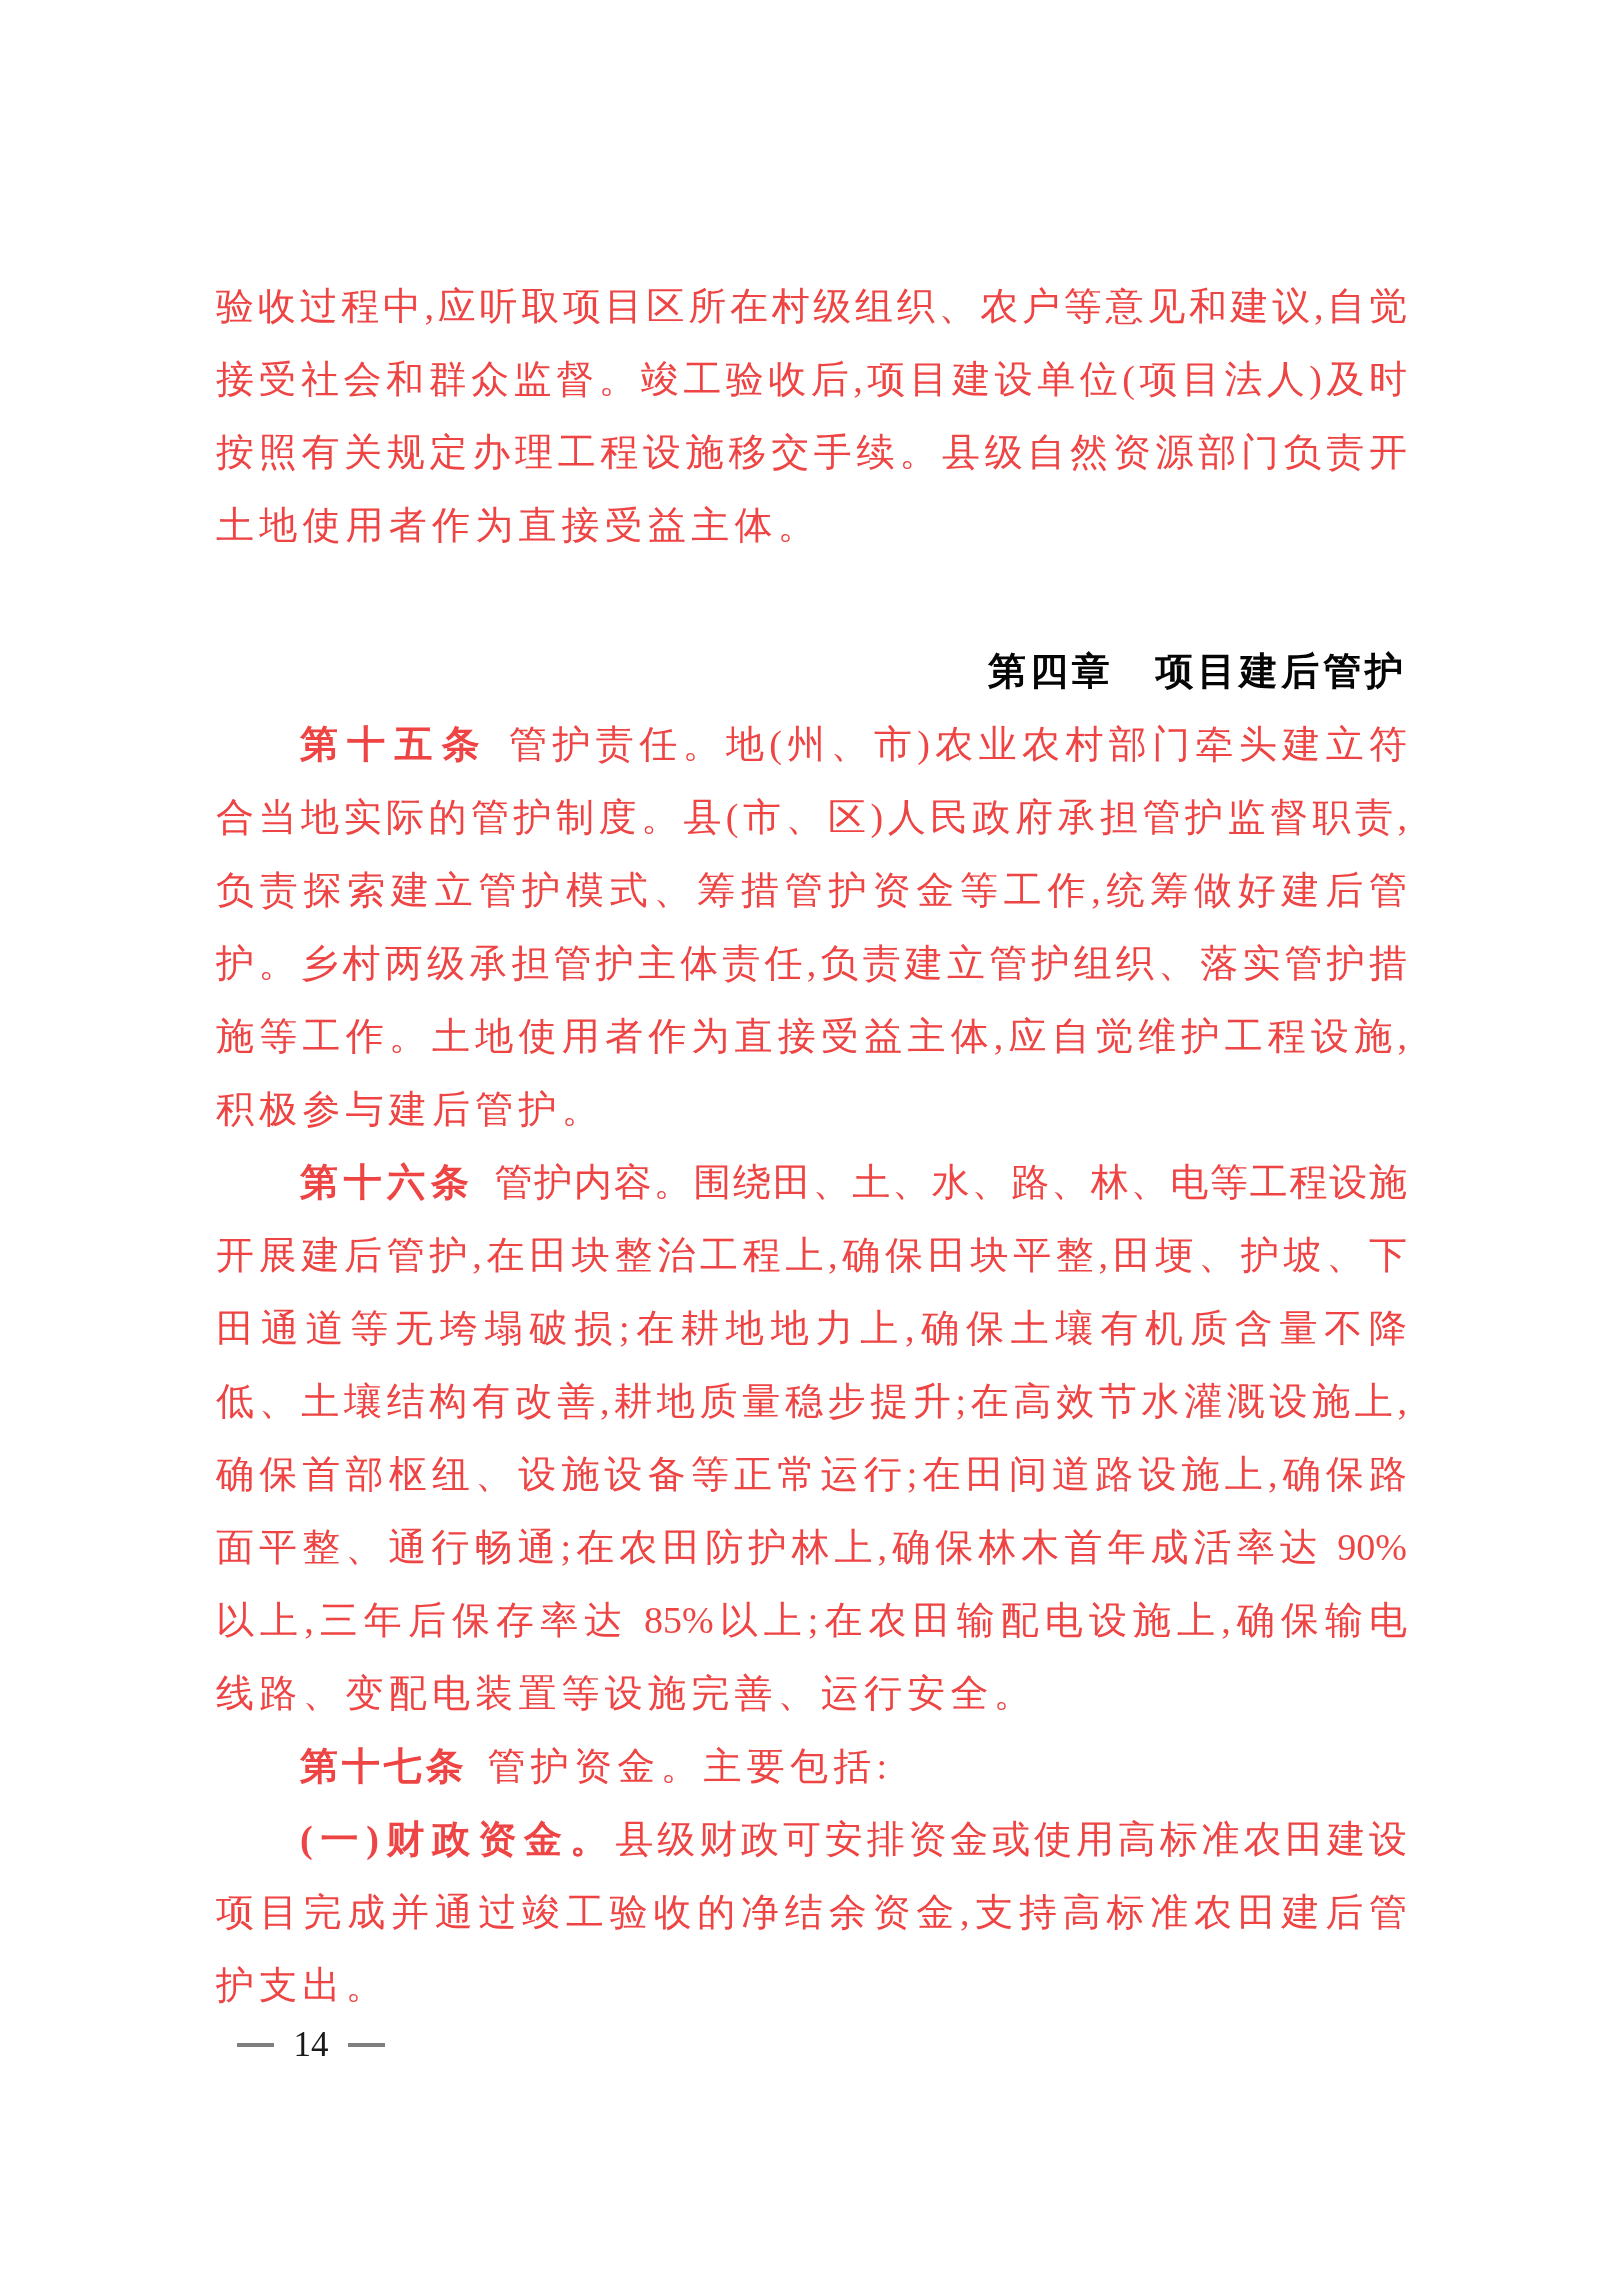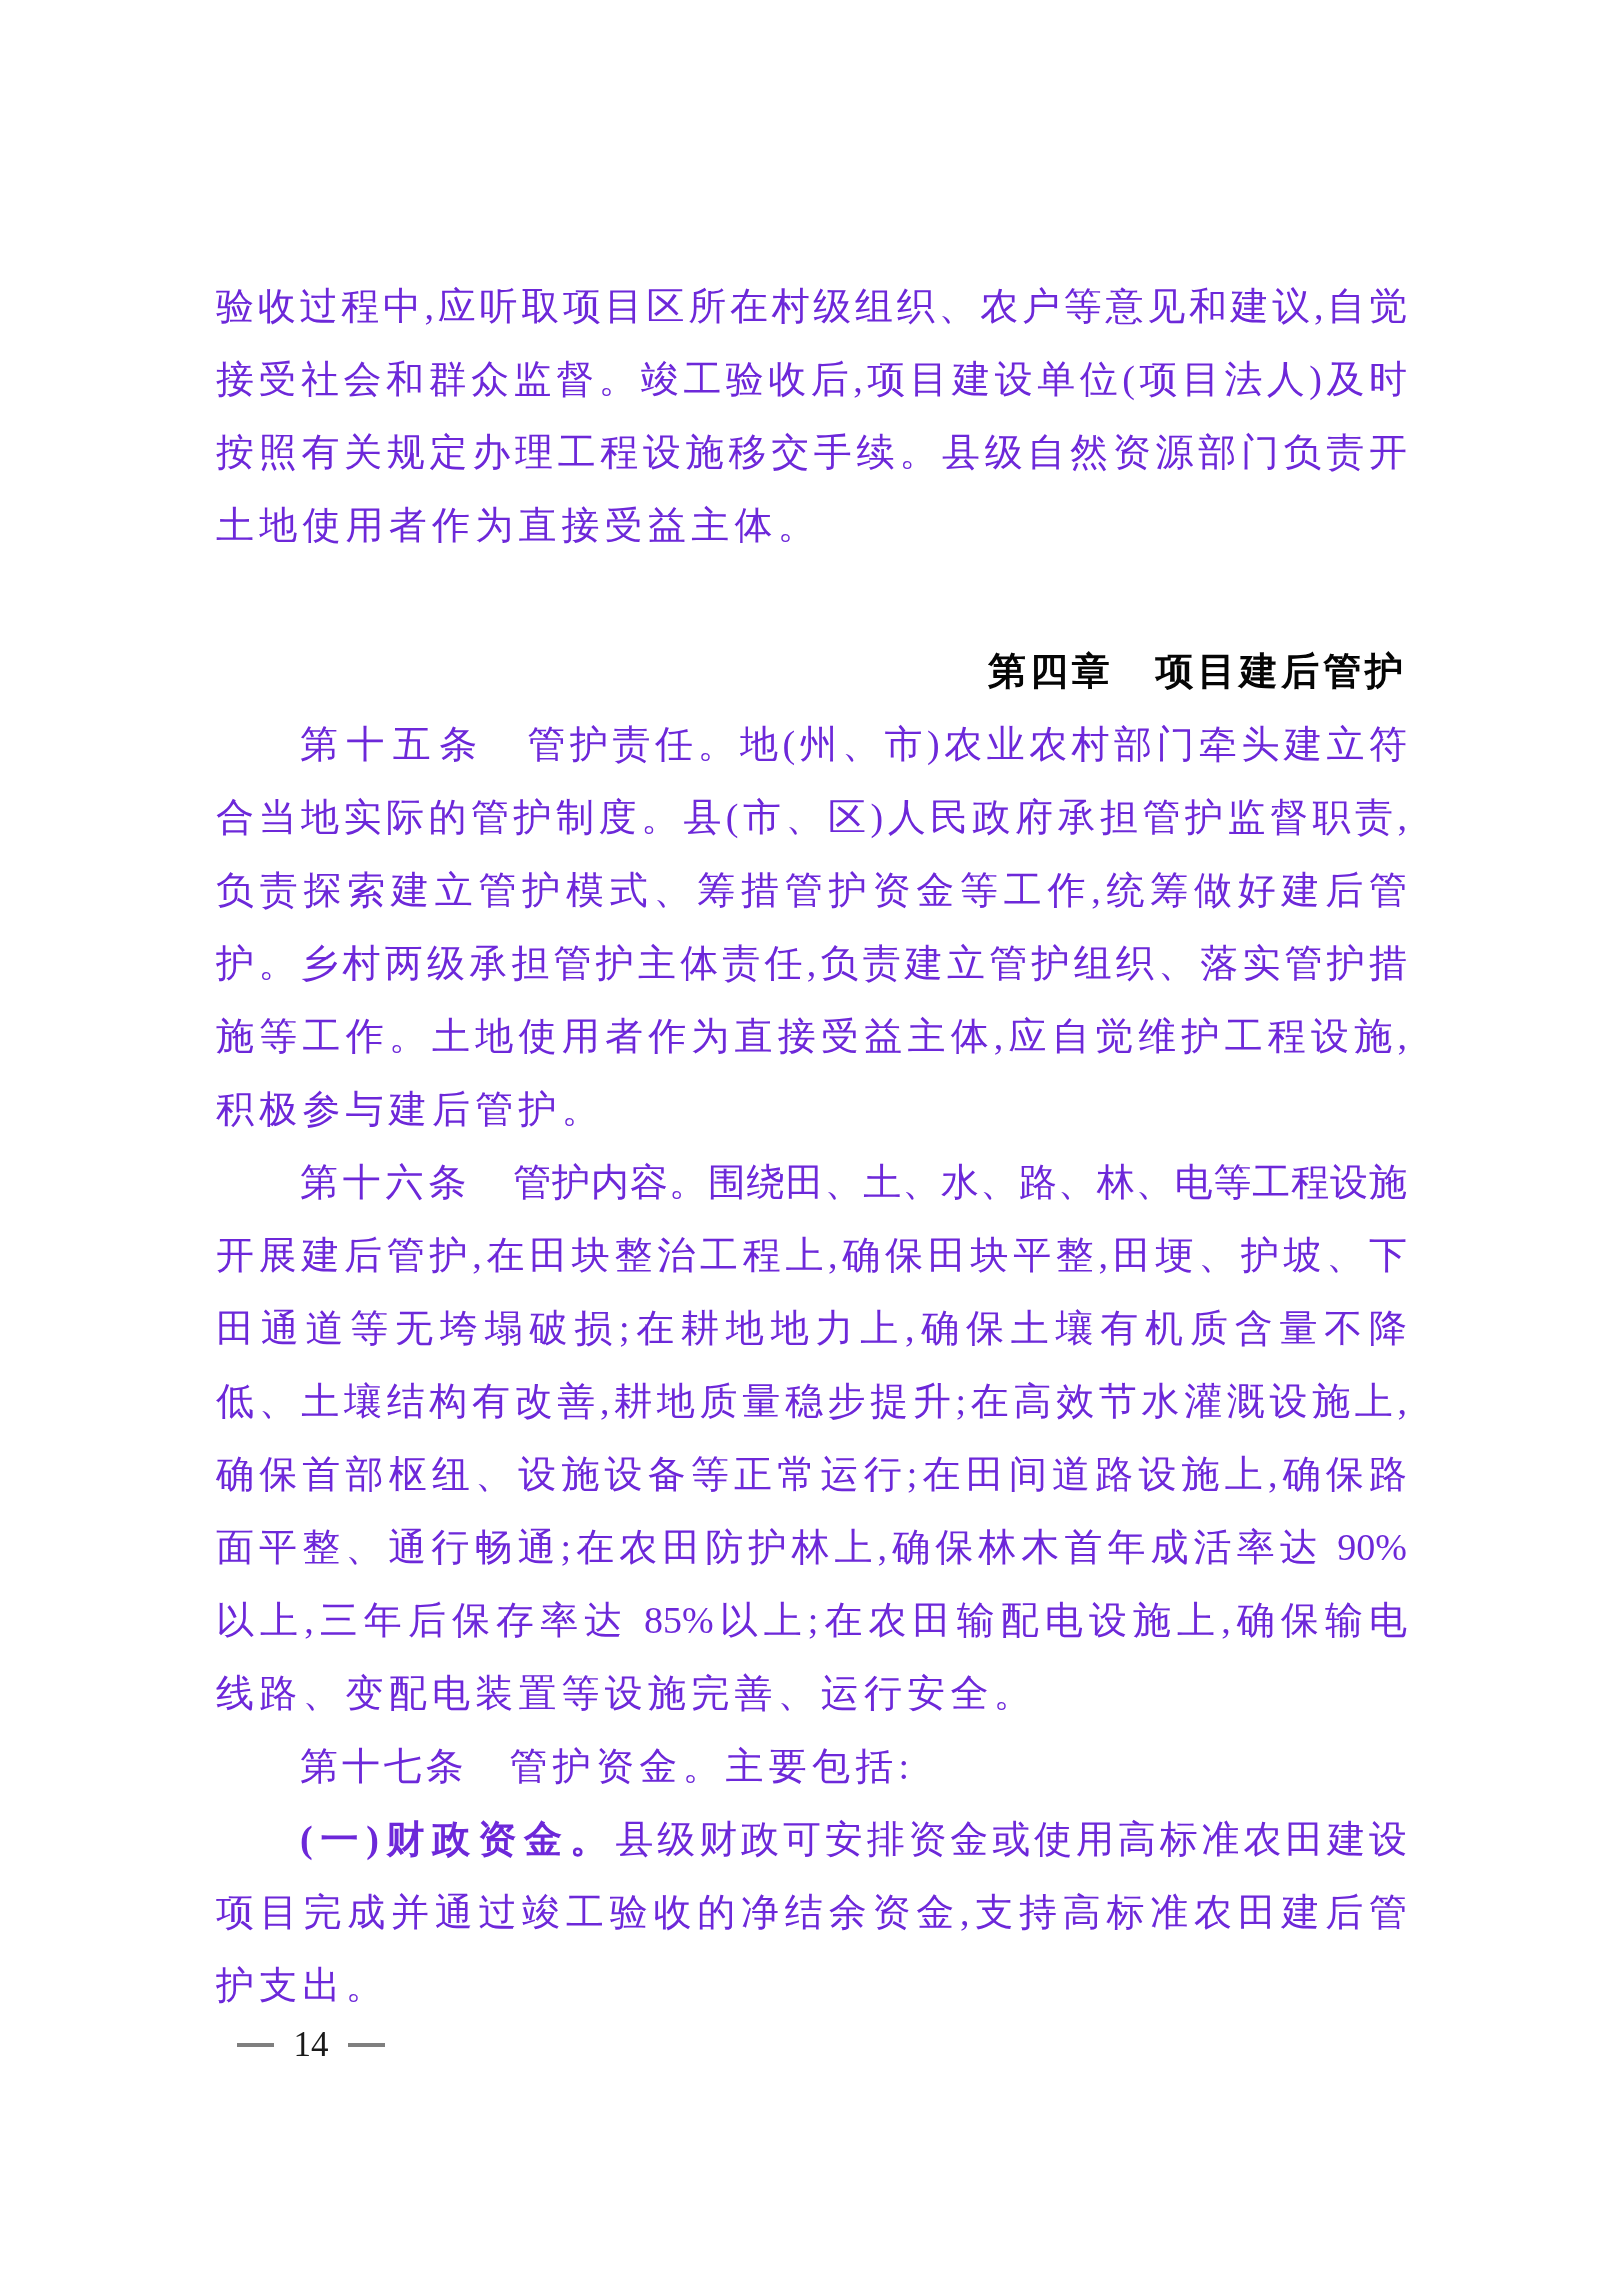--- a/index.html
+++ b/index.html
@@ -20,41 +20,41 @@
     position: absolute;
     left: 216px;
     top: 270px;
     width: 1191px;
   }
   .line {
     height: 73px;
     line-height: 73px;
     font-size: 38px;
     white-space: nowrap;
-    color: #6d28d9;
+    color: #ef4444;
   }
   
   .just {
     white-space: normal;
     text-align: justify;
     text-align-last: justify;
     text-justify: inter-character;
   }
   
   .last {
     text-align: left;
     letter-spacing: 5.2px;
   }
   .first {
     text-indent: 84px;
   }
   .term {
     font-family: "Liberation Sans", "DejaVu Sans", sans-serif;
-    font-weight: 400;
-    margin-right: 42px;
+    font-weight: 700;
+    margin-right: 20px;
     letter-spacing: 3.9px;
   }
   .term-kai {
     font-family: "Liberation Serif", "DejaVu Serif", serif;
     font-weight: 700;
     letter-spacing: 3.9px;
   }
   .chapter {
     height: 73px;
     line-height: 73px;

